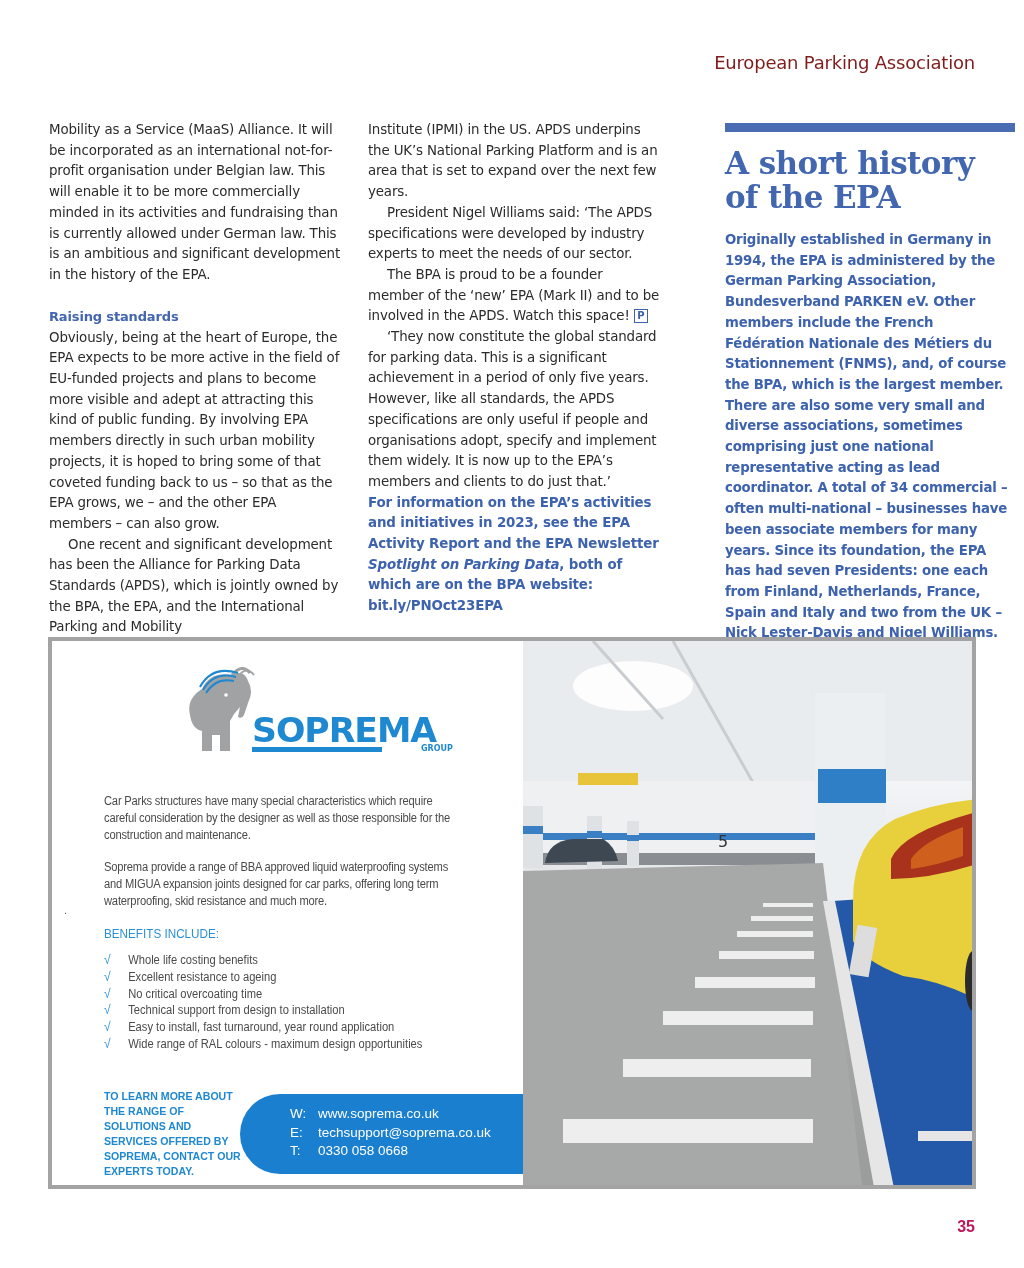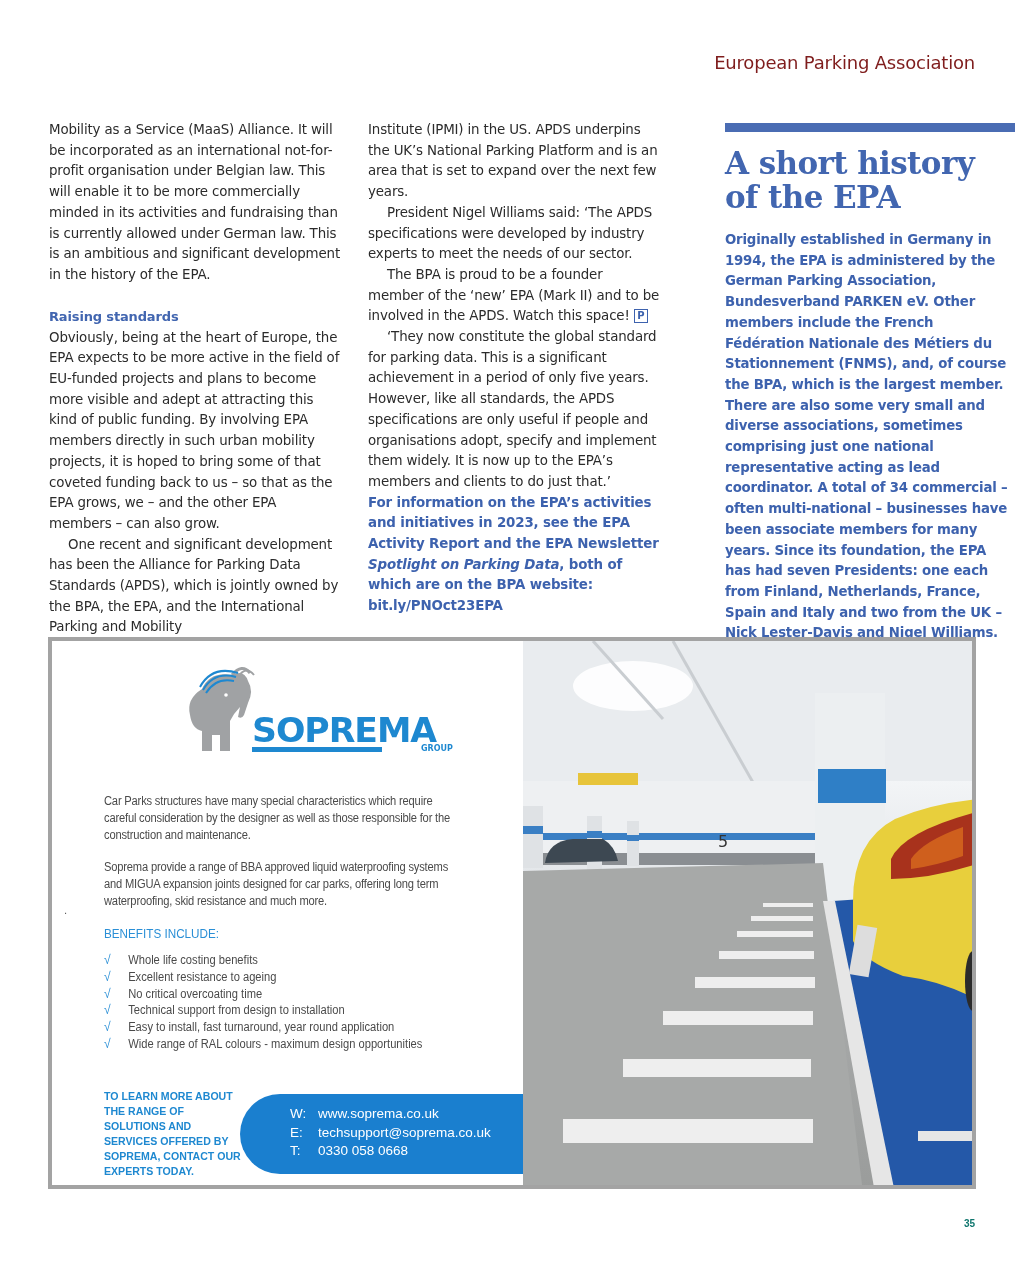--- a/index.html
+++ b/index.html
@@ -184,13 +184,13 @@
 
       <path d="M330 260 Q330 200 372 178 Q410 162 457 158 L457 360 Q420 340 380 335 Q340 320 330 300 Z" fill="#e8cf3c"></path>
       <path d="M368 218 Q380 190 457 170 L457 222 Q410 238 368 238 Z" fill="#a8321c"></path>
       <path d="M388 218 Q400 200 440 186 L440 215 Q412 225 388 228 Z" fill="#d86a1e" opacity="0.8"></path>
       <rect x="330" y="285" width="20" height="50" fill="#dddddd" transform="rotate(10 340 310)"></rect>
       <ellipse cx="450" cy="340" rx="8" ry="30" fill="#2b2b2b"></ellipse>
     </svg>
   </div>
 </div>
 
-<div style="position:absolute; right:49px; top:1218px; font-family:'Liberation Sans', sans-serif; font-weight:bold; font-size:10px; color:#0f766e;">35</div>
+<div style="position:absolute; right:49px; top:1218px; font-family:'Liberation Sans', sans-serif; font-weight:bold; font-size:16px; color:#be185d;">35</div>
 
 </body></html>

